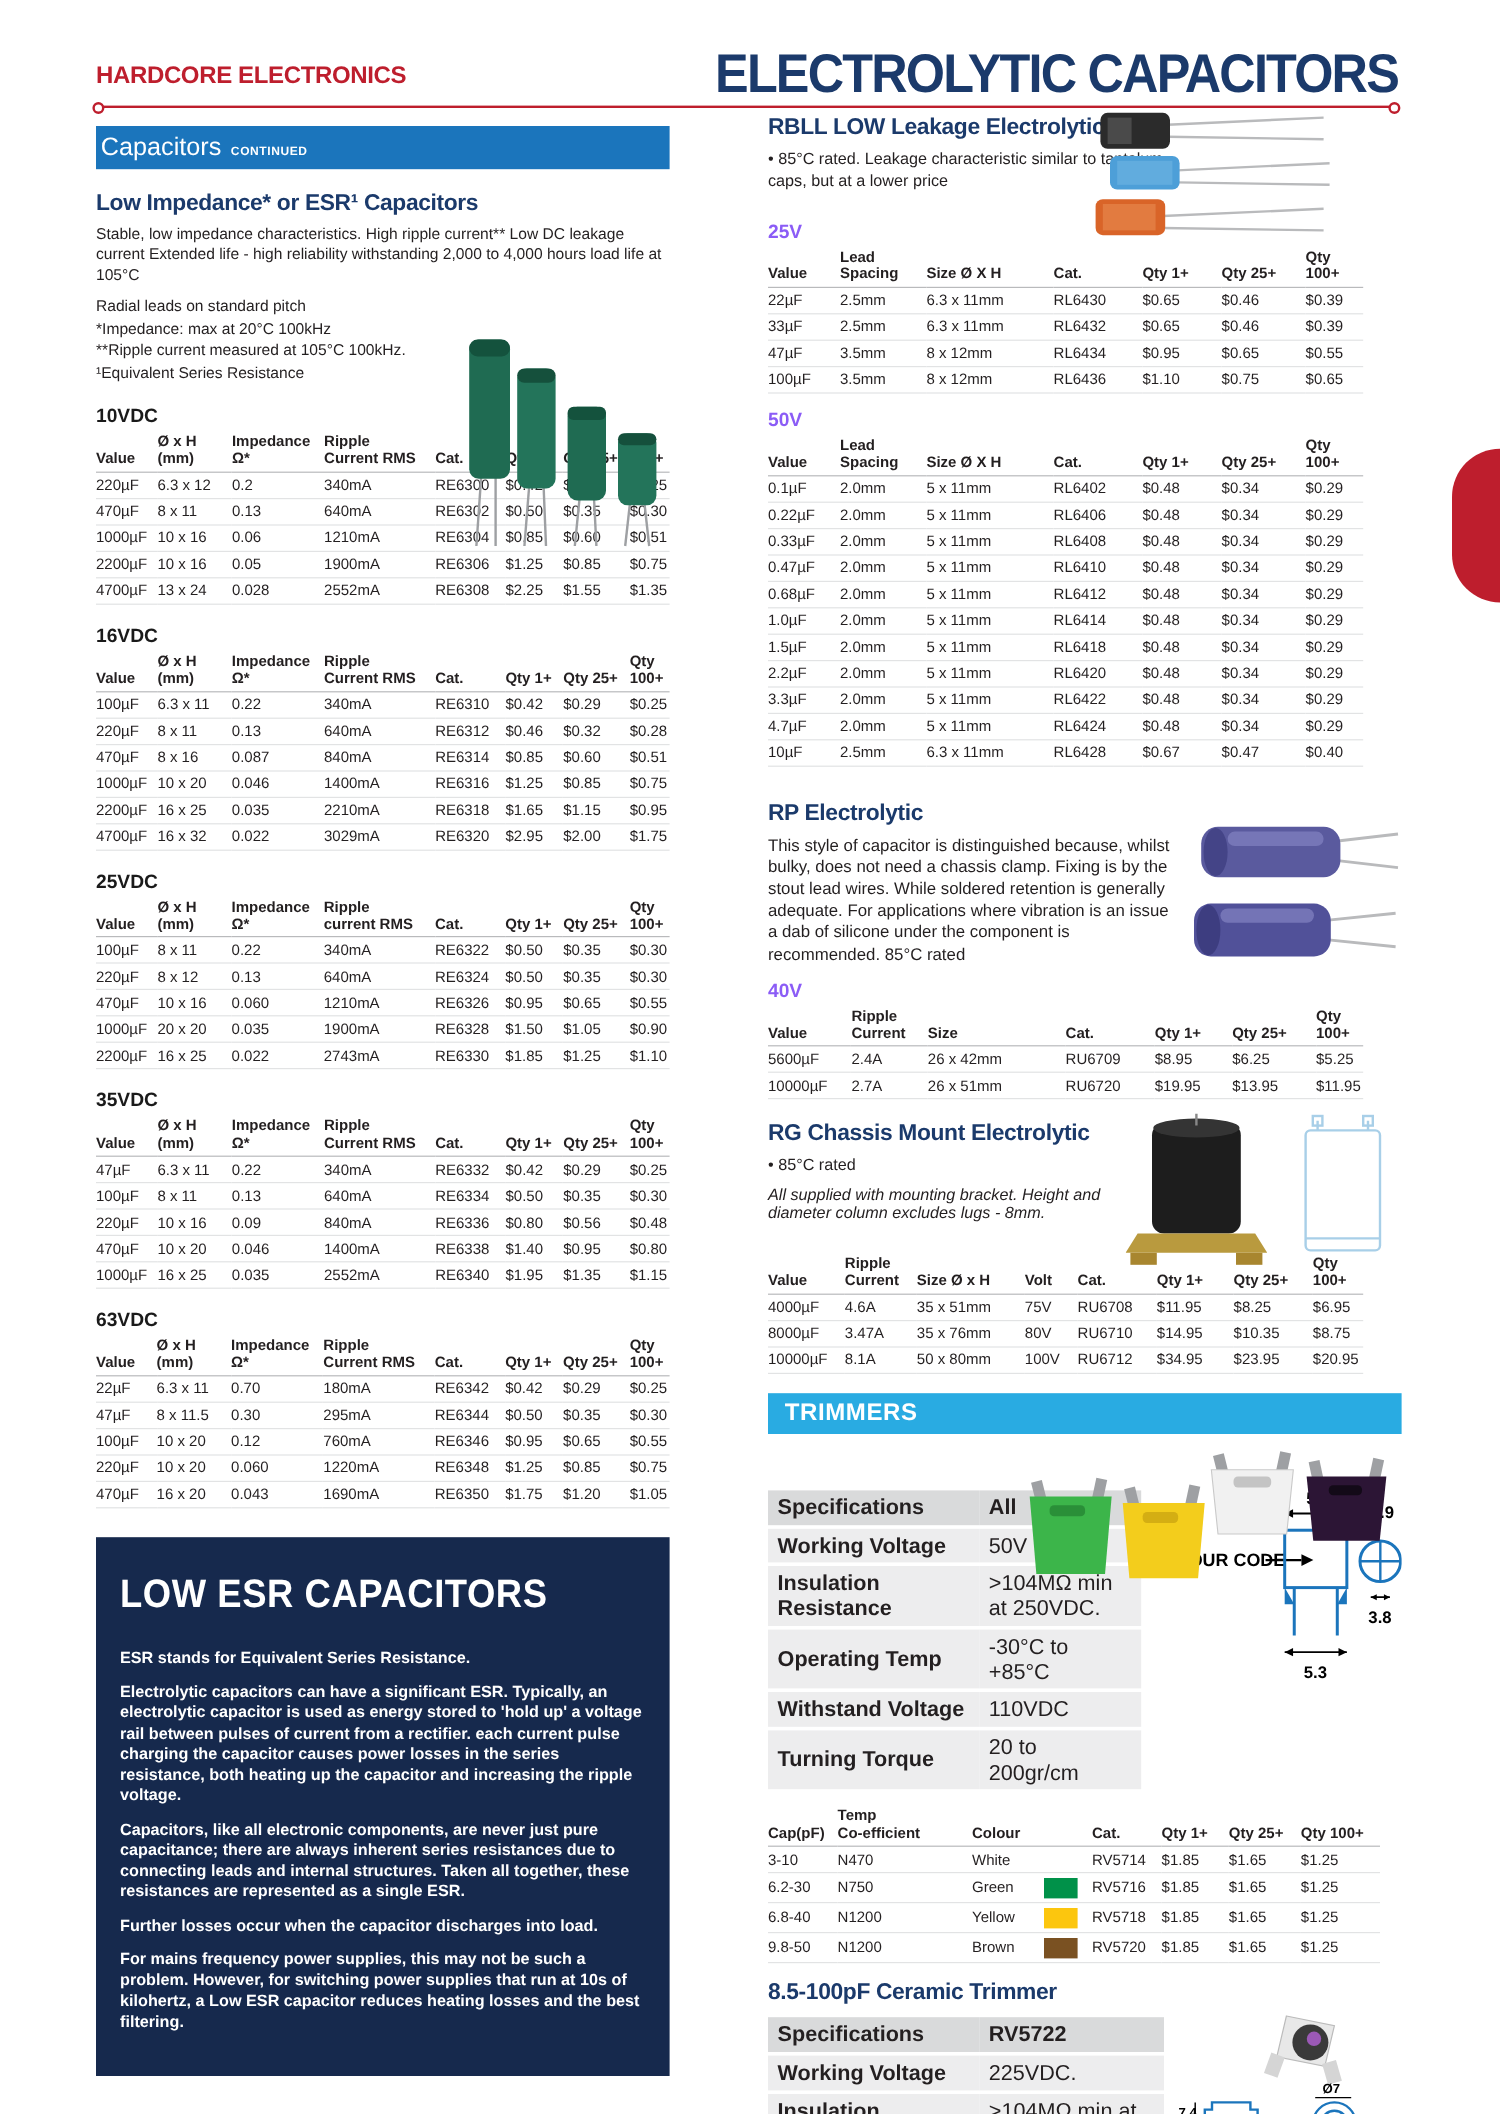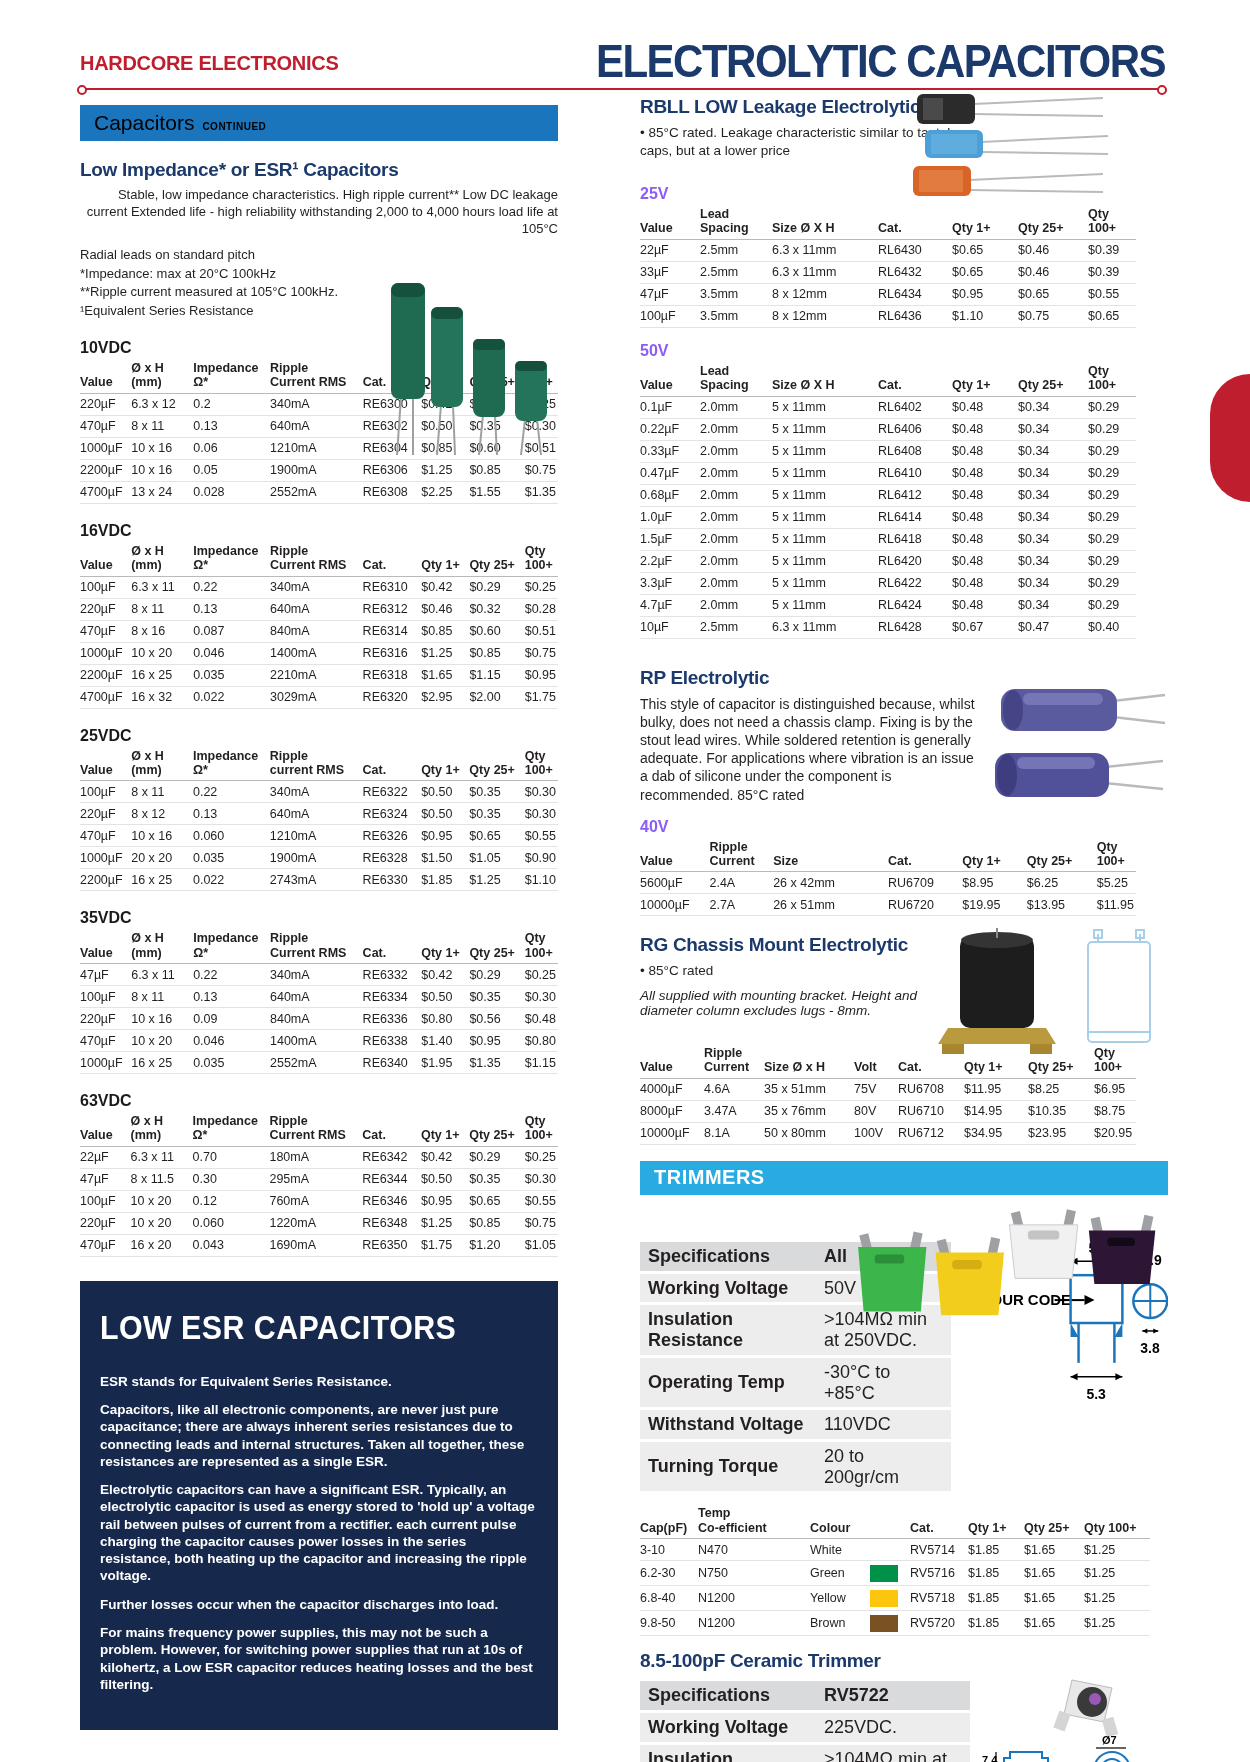--- a/index.html
+++ b/index.html
@@ -14,26 +14,26 @@
   .top-rule::before,.top-rule::after{content:"";position:absolute;top:-3px;width:6px;height:6px;
          border:2px solid #be1e2d;border-radius:50%;background:#fff;}
   .top-rule::before{left:-9px;}
   .top-rule::after{right:-9px;}
   .side-tab{position:absolute;right:0;top:374px;width:40px;height:128px;background:#be1e2d;
          border-radius:64px 0 0 64px;}
   
   .col-left{position:absolute;left:80px;top:105px;width:478px;}
   .col-right{position:absolute;left:640px;top:96px;width:528px;}
   
-  .cap-bar{background:#1b75bc;color:#000000;height:36px;display:flex;align-items:center;
-         padding-left:14px;}
+  .cap-bar{background:#1b75bc;color:#ffffff;height:36px;display:flex;align-items:center;
+         padding-left:4px;}
   .cap-bar .big{font-size:21px;}
   .cap-bar .small{font-size:10px;font-weight:bold;margin-left:8px;margin-top:6px;letter-spacing:0.5px;}
   h2.sec{color:#1b3a6b;font-size:19px;font-weight:bold;margin:18px 0 6px 0;letter-spacing:-0.3px;}
-  .intro{font-size:13px;line-height:1.3;margin:0 0 8px 0;text-align:right;}
+  .intro{font-size:13px;line-height:1.3;margin:0 0 8px 0;}
   .note{font-size:13px;line-height:1.45;margin:0;max-width:300px;}
   .li-wrap{position:relative;}
   .green-caps{position:absolute;right:0;top:118px;}
   h3.vdc{font-size:16px;font-weight:bold;color:#1a1a1a;margin:18px 0 2px 0;}
   table.price{width:100%;border-collapse:collapse;font-size:12.5px;}
   table.price th{text-align:left;font-weight:bold;white-space:pre-line;vertical-align:bottom;
          padding:2px 2px 3px 0;border-bottom:1px solid #b9babc;line-height:1.15;}
   table.price td{padding:3.5px 2px 3.5px 0;border-bottom:1px solid #e2e3e4;white-space:nowrap;}
   .t-imp th:nth-child(1),.t-imp td:nth-child(1){width:50px;}
   .t-imp th:nth-child(2),.t-imp td:nth-child(2){width:62px;}
@@ -516,22 +516,22 @@
               <td>$1.20</td>
               <td>$1.05</td>
             </tr>
           </tbody>
         </table>
     </div>
 
     <div class="esr-box">
       <h2>LOW ESR CAPACITORS</h2>
       <p>ESR stands for Equivalent Series Resistance.</p>
+      <p>Electrolytic capacitors can have a significant ESR. Typically, an electrolytic capacitor is used as energy stored to 'hold up' a voltage rail between pulses of current from a rectifier. each current pulse charging the capacitor causes power losses in the series resistance, both heating up the capacitor and increasing the ripple voltage.</p>
       <p>Capacitors, like all electronic components, are never just pure capacitance; there are always inherent series resistances due to connecting leads and internal structures. Taken all together, these resistances are represented as a single ESR.</p>
-      <p>Electrolytic capacitors can have a significant ESR. Typically, an electrolytic capacitor is used as energy stored to 'hold up' a voltage rail between pulses of current from a rectifier. each current pulse charging the capacitor causes power losses in the series resistance, both heating up the capacitor and increasing the ripple voltage.</p>
       <p>Further losses occur when the capacitor discharges into load.</p>
       <p>For mains frequency power supplies, this may not be such a problem. However, for switching power supplies that run at 10s of kilohertz, a Low ESR capacitor reduces heating losses and the best filtering.</p>
     </div>
   </div>
 
   <div class="col-right">
 
     <div class="rel">
       <h2 class="sec-r">RBLL LOW Leakage Electrolytic</h2>
       <p class="bullet">• 85°C rated. Leakage characteristic similar to tantalum caps, but at a lower price</p>

